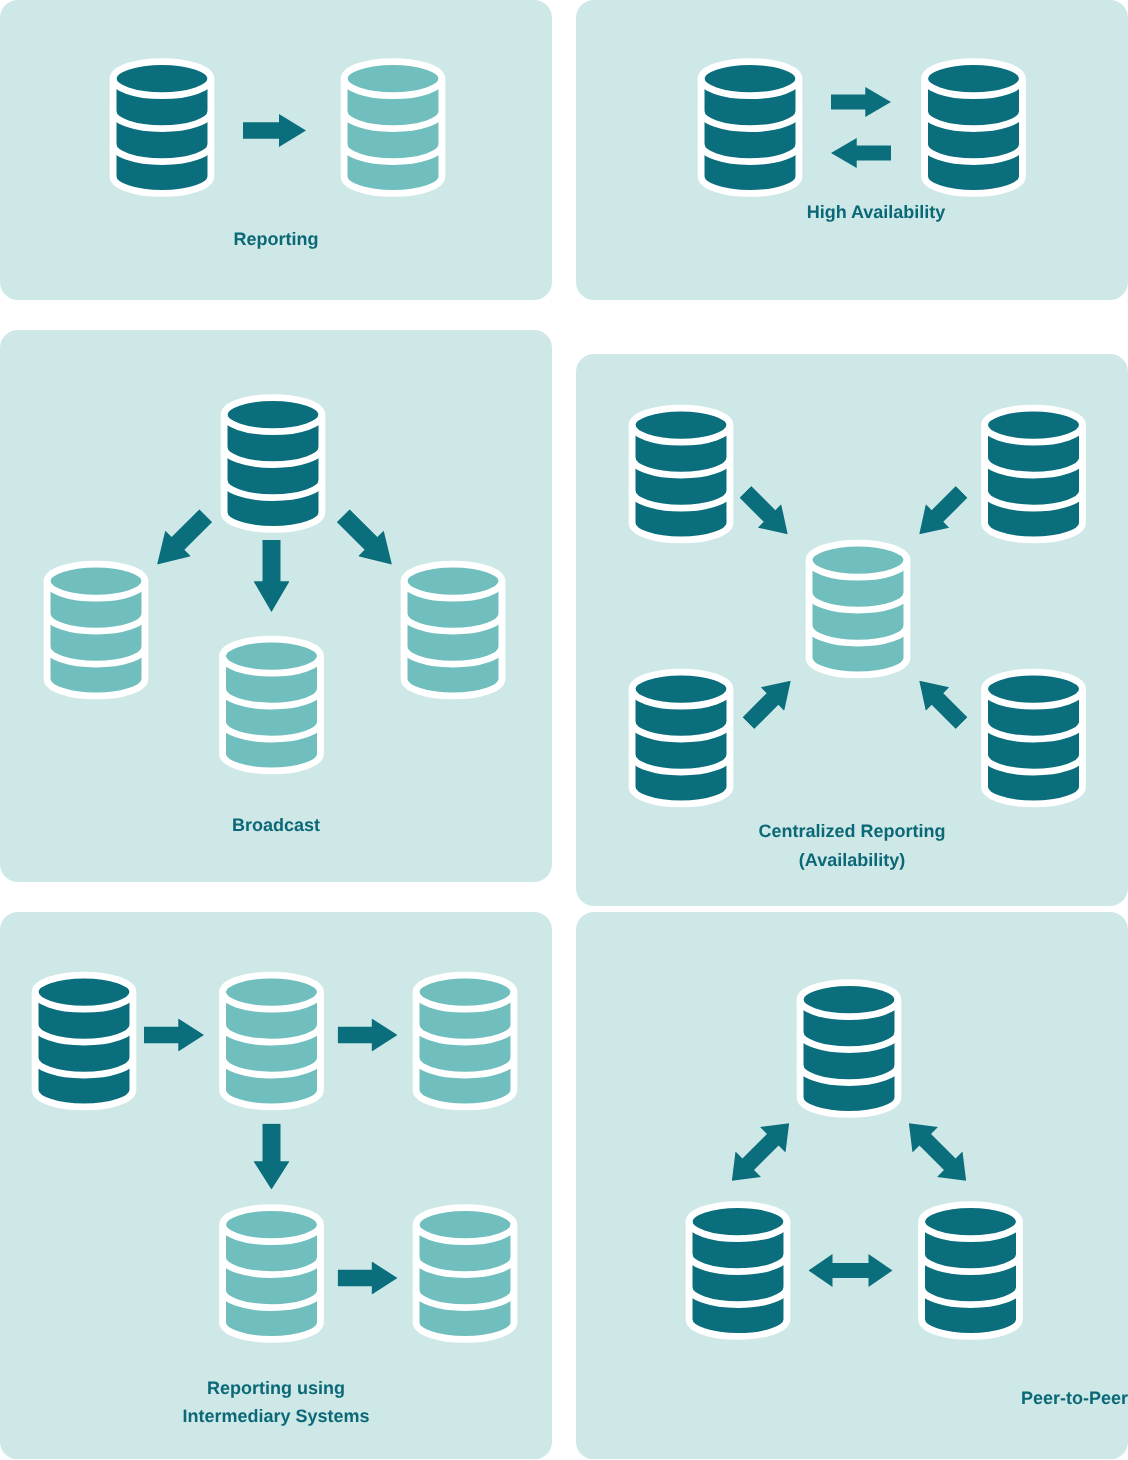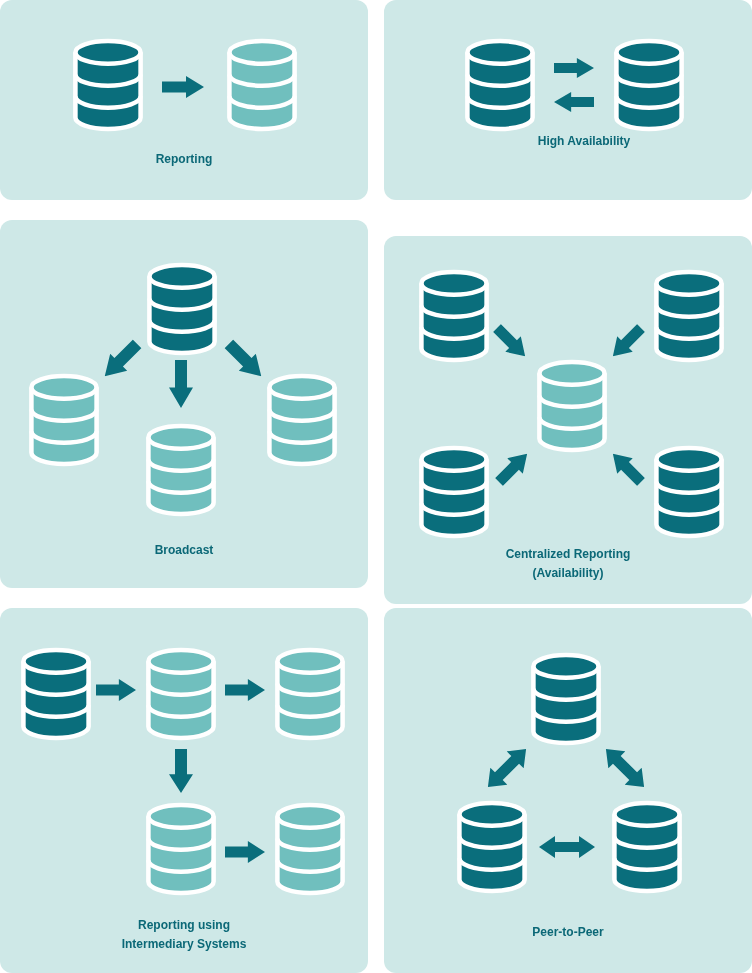--- a/index.html
+++ b/index.html
@@ -175,16 +175,16 @@
       </svg>
     <svg class="db db-dark" style="left:70px;top:192px;">
         <use href="#db-shape"></use>
       </svg>
     <svg class="arrow" style="left:155px;top:228px;width:56px;height:22px;">
         <use href="#arrow-double"></use>
       </svg>
     <svg class="db db-dark" style="left:225px;top:192px;">
         <use href="#db-shape"></use>
       </svg>
-    <div class="label" style="top:315px;">Peer-to-Peer</div>
+    <div class="label" style="top:315px;text-align:right;">Peer-to-Peer</div>
   </div>
 
 </div>
 
 </body></html>

